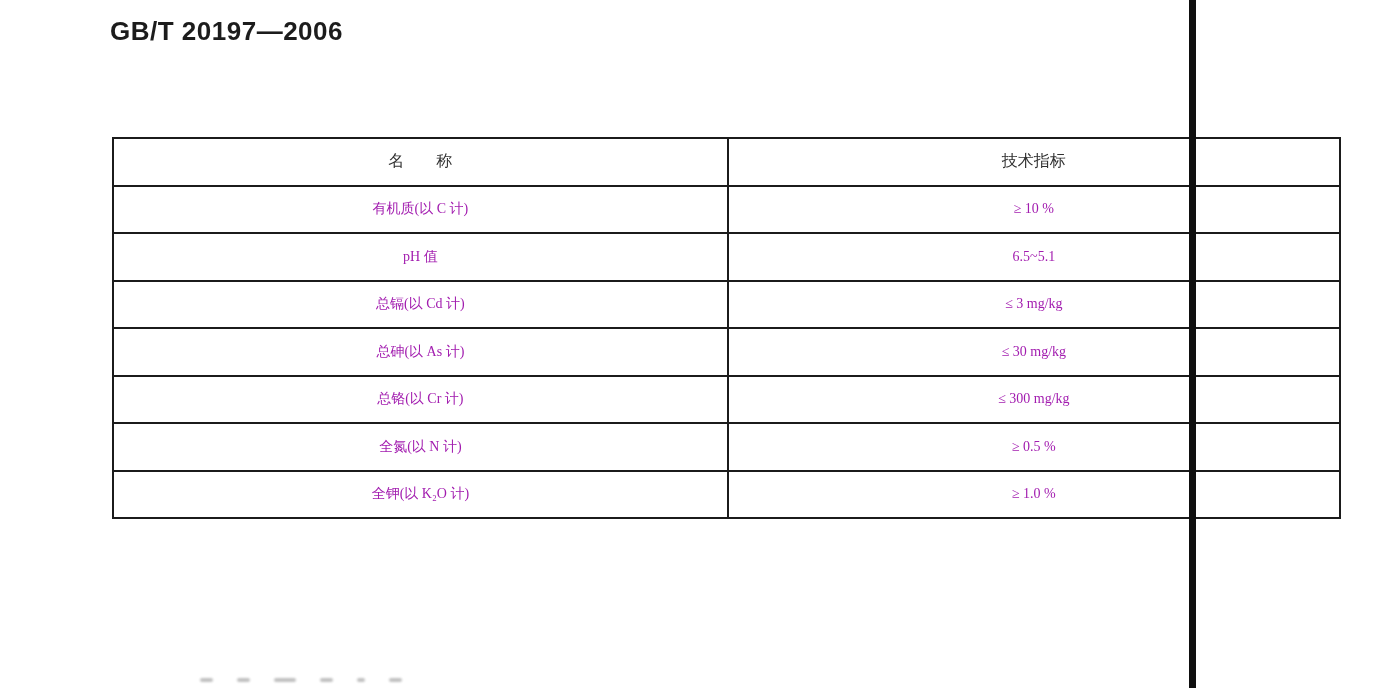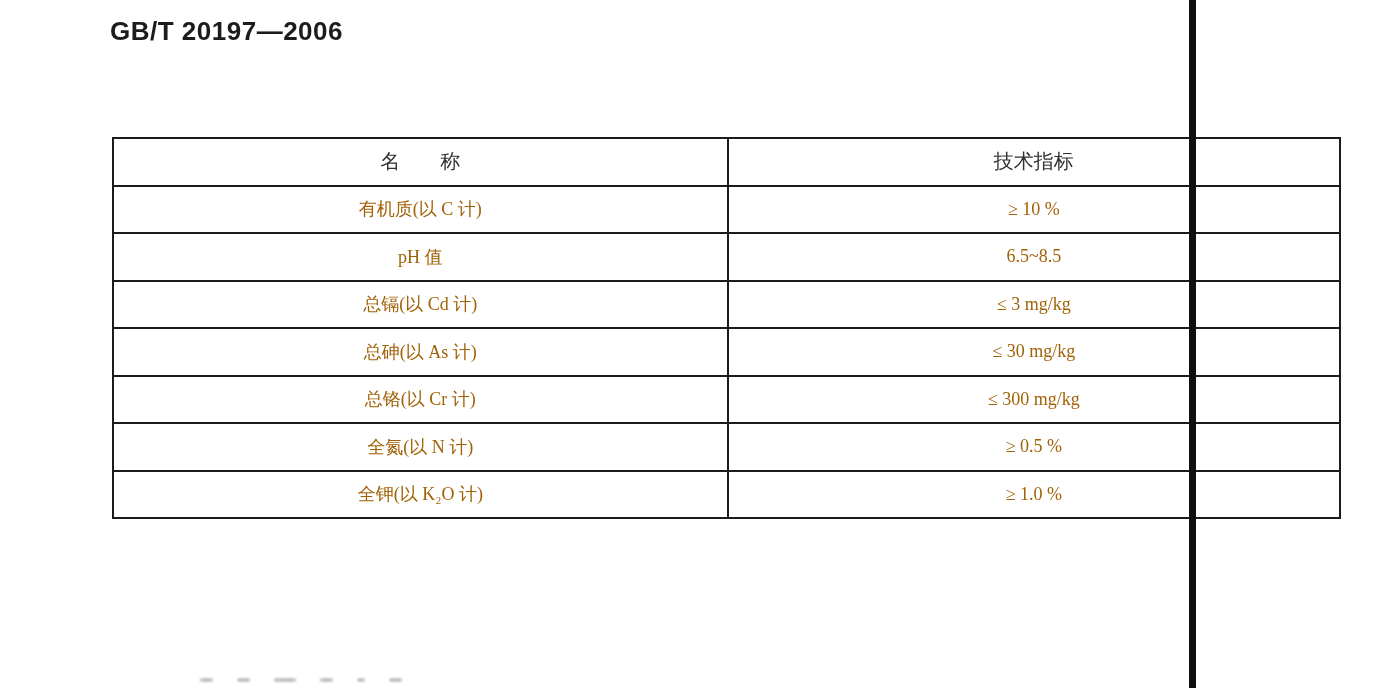--- a/index.html
+++ b/index.html
@@ -53,28 +53,28 @@
     top: 137px;
     width: 1229px;
     border-collapse: collapse;
     table-layout: fixed;
   }
   table.quality-table td {
     border: 2.5px solid #1b1b1b;
     height: 45.5px;
     text-align: center;
     vertical-align: middle;
-    font-size: 18px;
-    color: #a16207;
+    font-size: 14px;
+    color: #a21caf;
     padding: 0;
   }
   table.quality-table td.col-name { width: 50.1%; }
   table.quality-table td.col-ind  { width: 49.9%; }
   table.quality-table tr.header-row td {
-    font-size: 20px;
+    font-size: 16px;
     color: #303030;
   }
   
   .scan-artifact {
     position: absolute;
     left: 200px;
     top: 678px;
     display: flex;
     gap: 24px;
     filter: blur(1.2px);
@@ -103,21 +103,21 @@
       <tr class="header-row">
         <td class="col-name">名　　称</td>
         <td class="col-ind">技术指标</td>
       </tr>
       <tr>
         <td class="col-name">有机质(以 C 计)</td>
         <td class="col-ind">≥ 10 %</td>
       </tr>
       <tr>
         <td class="col-name">pH 值</td>
-        <td class="col-ind">6.5~8.5</td>
+        <td class="col-ind">6.5~5.1</td>
       </tr>
       <tr>
         <td class="col-name">总镉(以 Cd 计)</td>
         <td class="col-ind">≤ 3 mg/kg</td>
       </tr>
       <tr>
         <td class="col-name">总砷(以 As 计)</td>
         <td class="col-ind">≤ 30 mg/kg</td>
       </tr>
       <tr>

